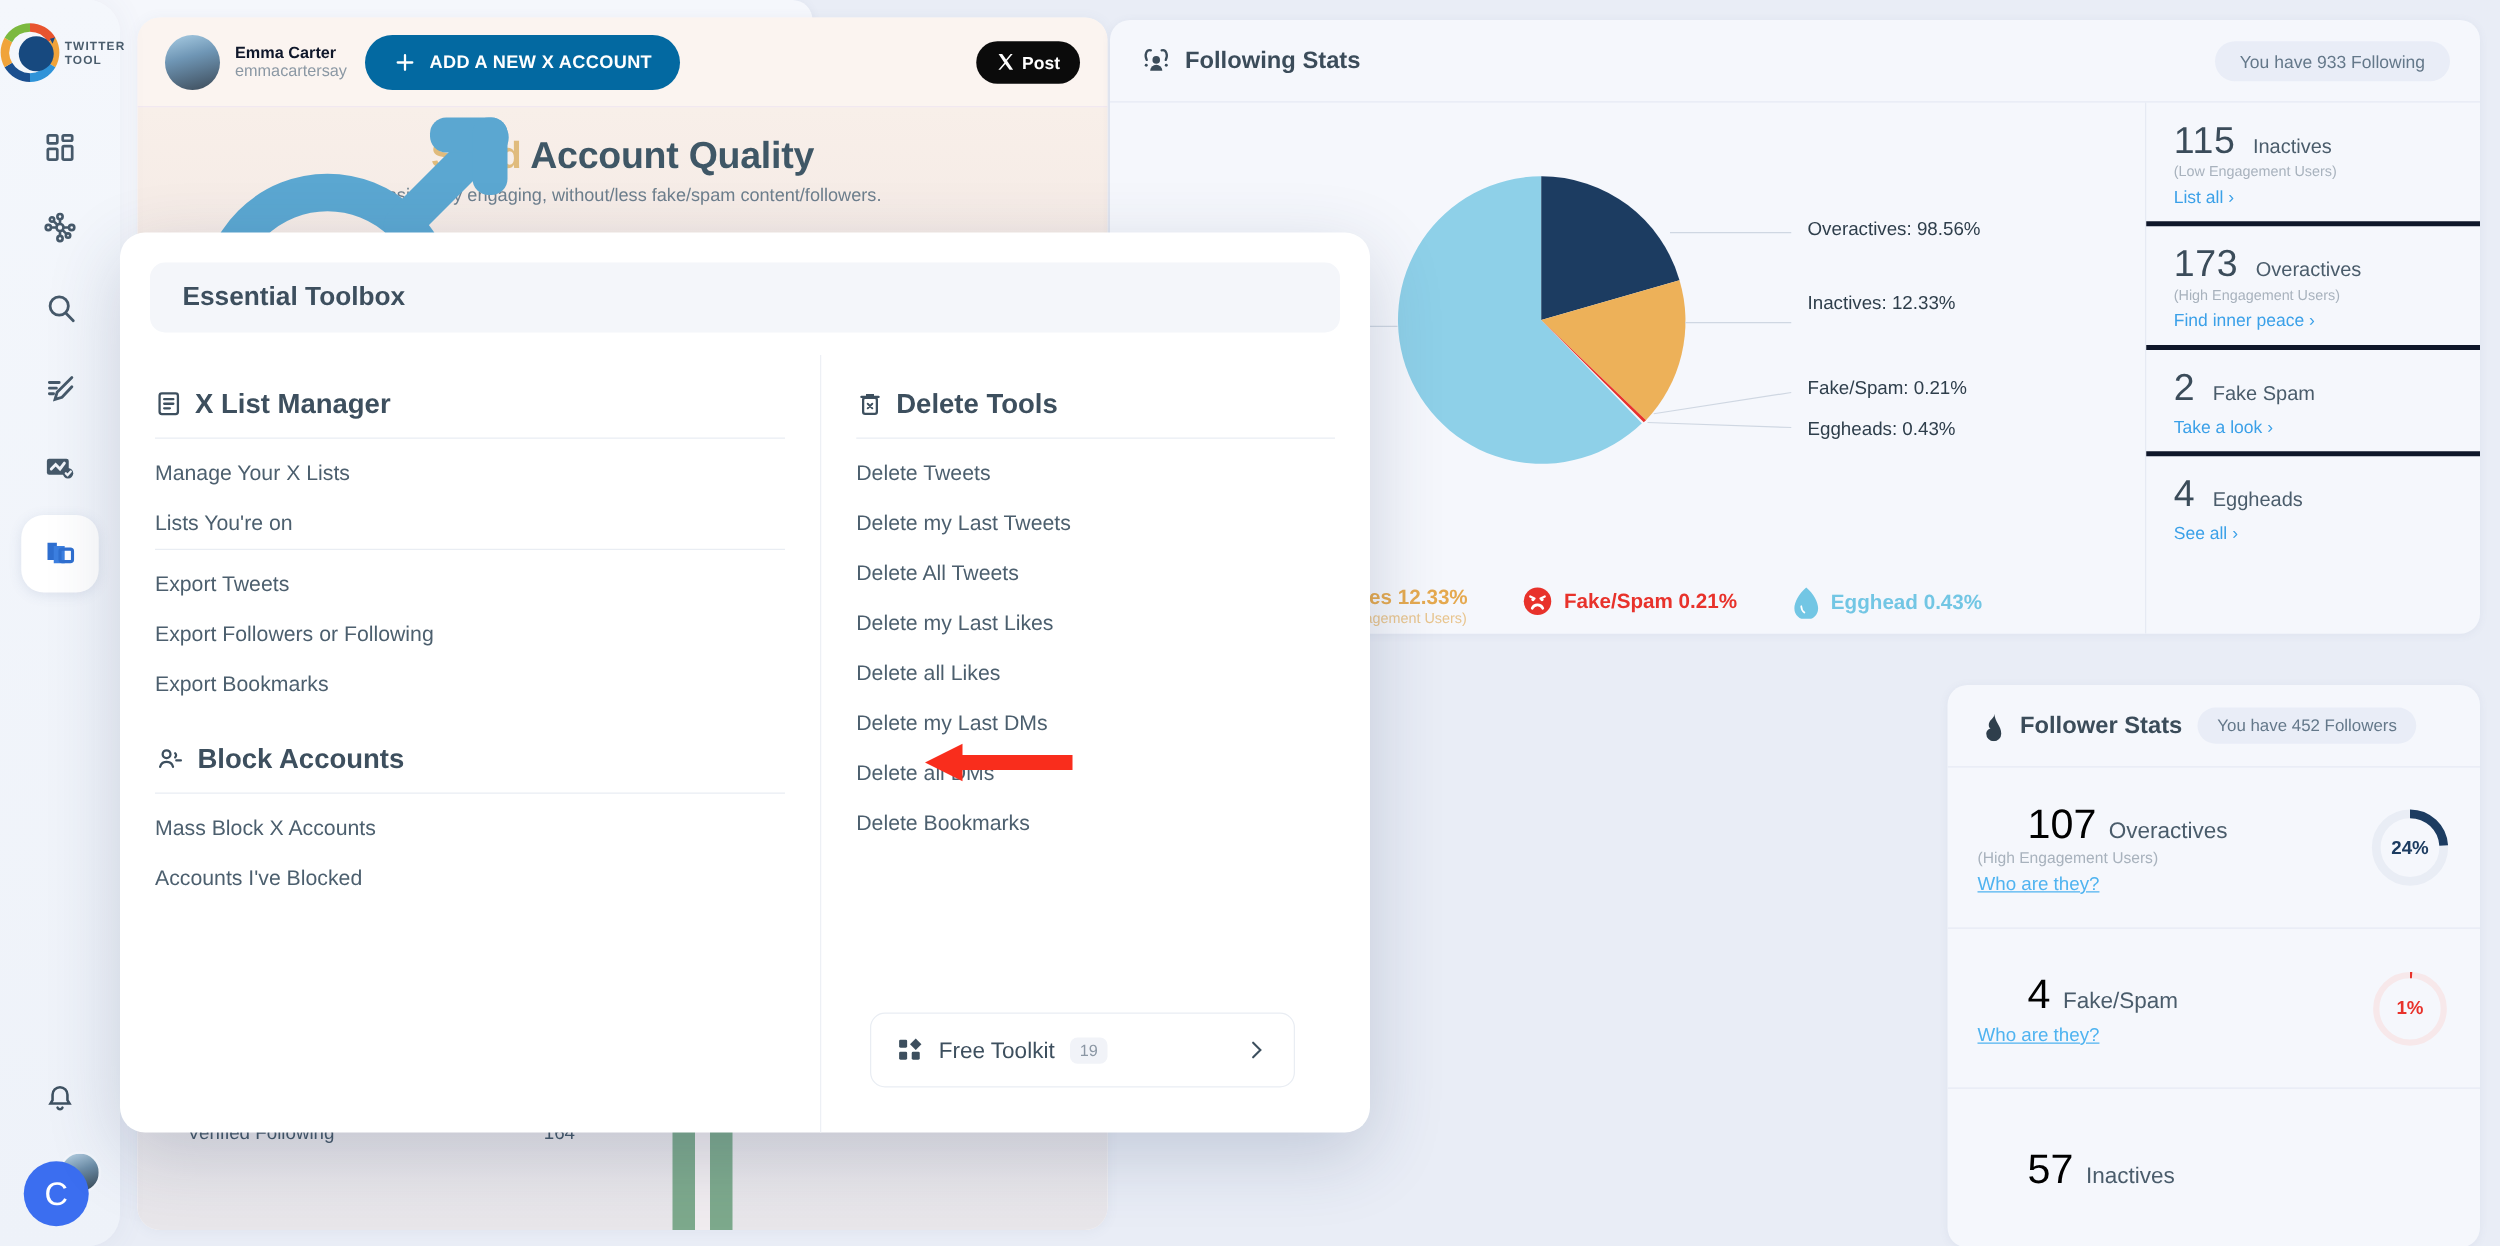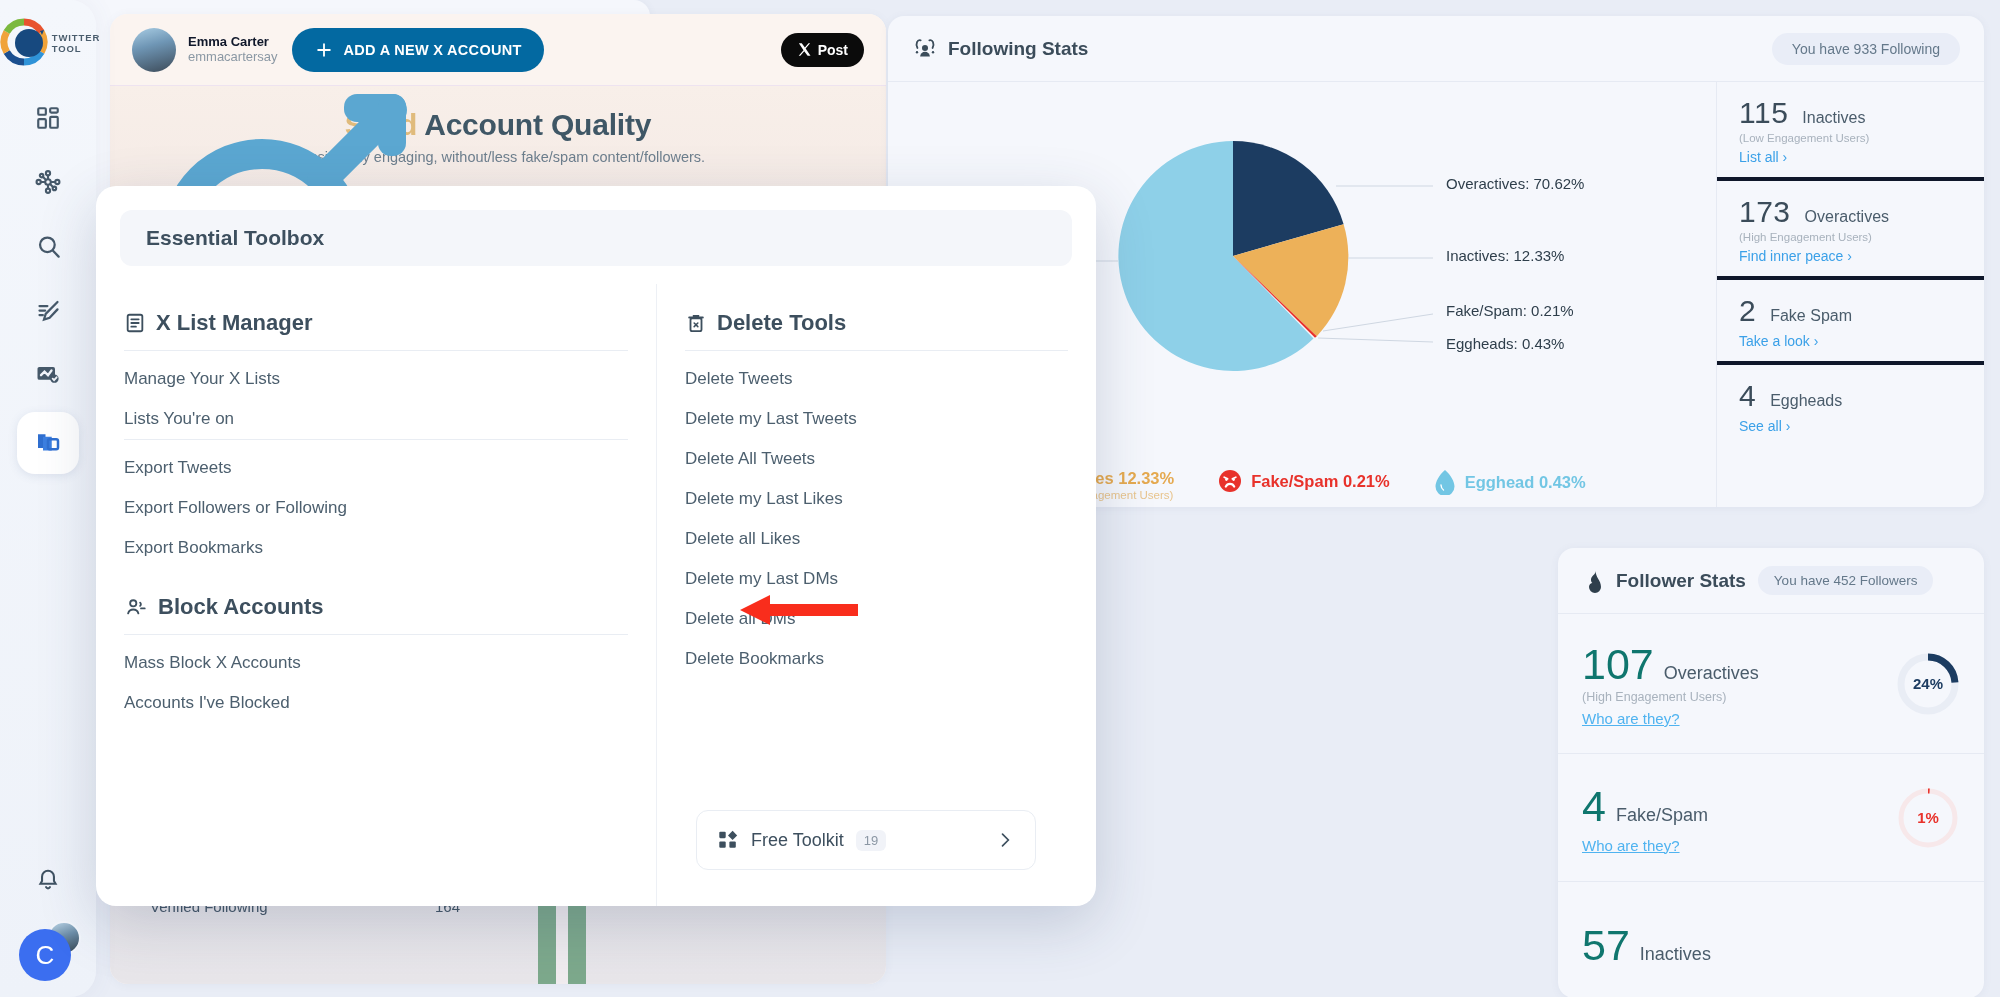--- a/index.html
+++ b/index.html
@@ -144,21 +144,21 @@
     display:flex; align-items:flex-start; gap: 44px; padding-left: 122px;
   }
   .legend-item { display:flex; align-items:center; gap: 9px; }
   .legend-txt { font-size: 16.5px; font-weight:700; }
   .legend-sub { font-size: 11.5px; margin-top:1px; }
 
   
   .f-row { padding: 26px 24px; border-bottom: 1px solid #e6eaf3; display:flex; align-items:center; min-height: 128px; }
   .f-left { flex: 1; }
   .f-top { display:flex; align-items:baseline; gap: 10px; }
-  .f-num { font-size: 43px; font-weight: 300; color:#0f766e; }
+  .f-num { font-size: 33px; font-weight: 300; color:#000000;margin-left:40px; }
   .f-label { font-size: 18px; color:#4a5c6b; }
   .f-sub { font-size: 12.5px; color:#a8b2bd; margin-top:1px; }
   .f-link { font-size: 15px; color:#4fb3f0; text-decoration: underline; margin-top: 6px; cursor:pointer; }
   .donut { width: 64px; height: 64px; position:relative; flex:none; }
   .donut-txt {
     position:absolute; inset:0; display:flex; align-items:center; justify-content:center;
     font-size: 15px; font-weight: 700;
   }
 
   
@@ -397,22 +397,22 @@
 
         <path d="M345 170 L428.8 250.2 A115 115 0 0 1 427 251.8 Z" fill="#e8322b"></path>
 
         <path d="M448 100 L545 100" stroke="#cfd7e2" stroke-width="1" fill="none"></path>
         <path d="M460 172 L545 172" stroke="#cfd7e2" stroke-width="1" fill="none"></path>
         <path d="M435 245 L545 228" stroke="#cfd7e2" stroke-width="1" fill="none"></path>
         <path d="M430 252 L545 256" stroke="#cfd7e2" stroke-width="1" fill="none"></path>
         <path d="M230 175 L150 175" stroke="#cfd7e2" stroke-width="1" fill="none"></path>
       </svg>
 
-      <div class="pie-label" style="left:558px; top:93px">Overactives: 70.62%</div>
-      <div class="pie-label" style="left:558px; top:165px">Inactives: 12.33%</div>
+      <div class="pie-label" style="left:558px; top:93px">Overactives: 98.56%</div>
+      <div class="pie-label" style="left:558px; top:152px">Inactives: 12.33%</div>
       <div class="pie-label" style="left:558px; top:220px">Fake/Spam: 0.21%</div>
       <div class="pie-label" style="left:558px; top:253px">Eggheads: 0.43%</div>
       <div class="pie-label" style="left:92px;  top:167px">68.49%</div>
 
       <div class="legend-row">
         <div class="legend-item">
           <span class="ico">
             <svg width="24" height="24" viewBox="0 0 24 24">
               <circle cx="12" cy="12" r="11" fill="#e5a94f"></circle>
               <circle cx="8.3" cy="9.8" r="1.5" fill="#fff"></circle>

